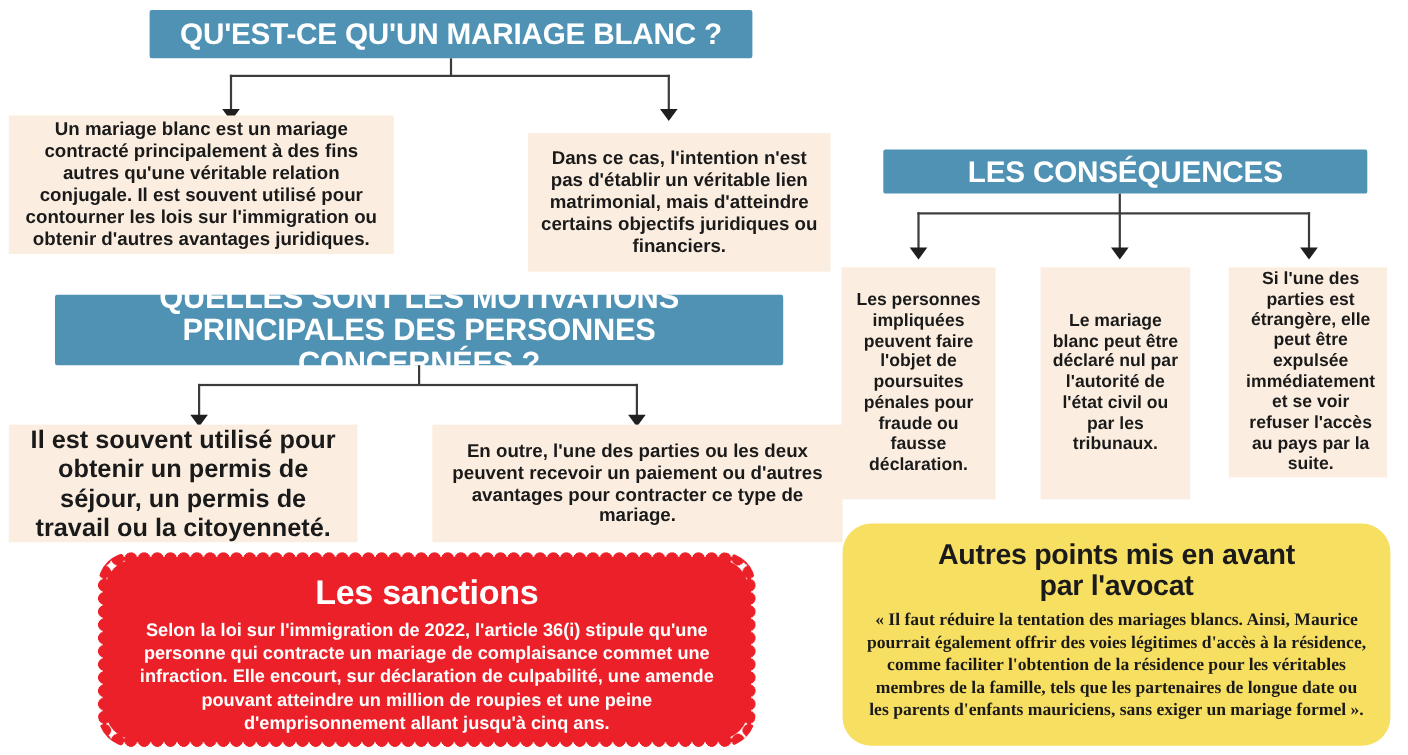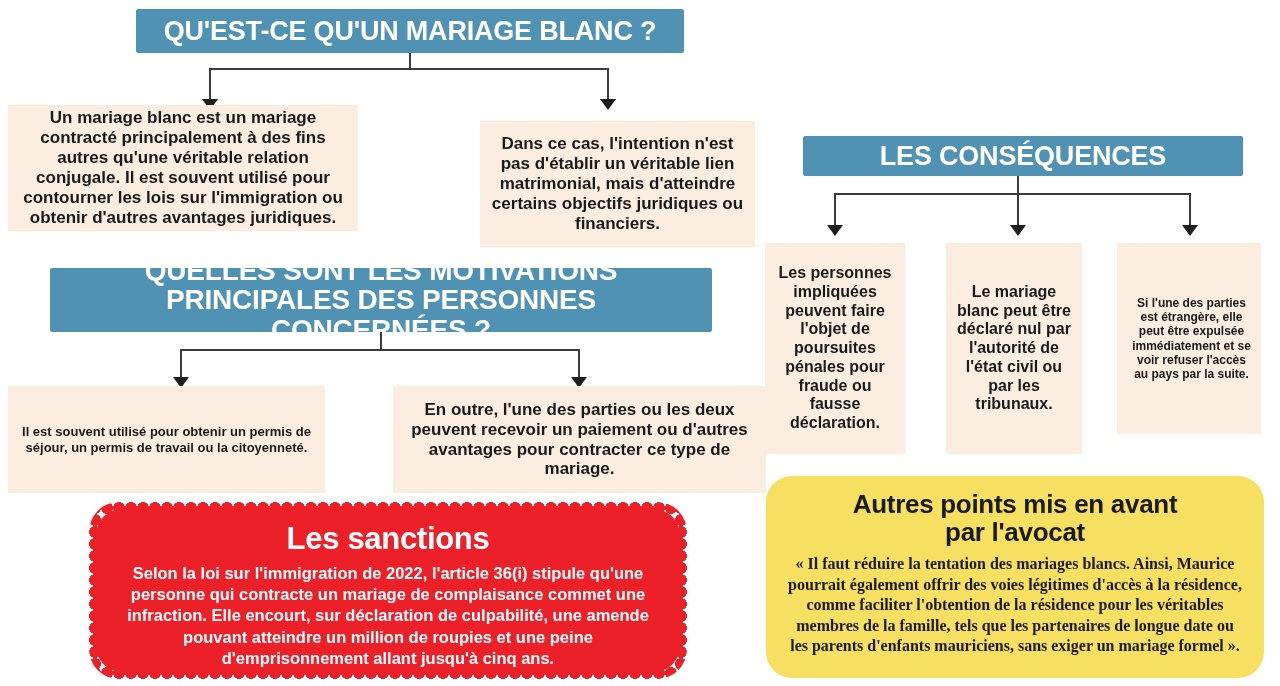--- a/index.html
+++ b/index.html
@@ -129,21 +129,21 @@
     <span>PRINCIPALES DES PERSONNES CONCERNÉES ?</span>
   </div>
 
   <div class="abs ln ln-v" style="left:380px;top:332px;width:2px;height:18px;"></div>
   <div class="abs ln ln-h" style="left:180px;top:349px;width:400px;height:2px;"></div>
   <div class="abs ln ln-v" style="left:180px;top:349px;width:2px;height:29px;"></div>
   <div class="abs ln ln-v" style="left:578px;top:349px;width:2px;height:29px;"></div>
   <div class="abs arrow" style="left:173px;top:377px;"></div>
   <div class="abs arrow" style="left:571px;top:377px;"></div>
 
-  <div class="abs cream" style="left:8px;top:386px;width:317px;height:107px;font-size:13px;">
+  <div class="abs cream" style="left:8px;top:386px;width:317px;height:107px;font-size:23px;">
     <span>Il est souvent utilisé pour obtenir un permis de séjour, un permis de travail ou la citoyenneté.</span>
   </div>
   <div class="abs cream" style="left:393px;top:386px;width:373px;height:107px;font-size:17px;">
     <span>En outre, l'une des parties ou les deux peuvent recevoir un paiement ou d'autres avantages pour contracter ce type de mariage.</span>
   </div>
 
   <div class="abs hdr" style="left:803px;top:136px;width:440px;height:40px;font-size:27px;">
     <span>LES CONSÉQUENCES</span>
   </div>
 
@@ -155,21 +155,21 @@
   <div class="abs arrow" style="left:827px;top:225px;"></div>
   <div class="abs arrow" style="left:1010px;top:225px;"></div>
   <div class="abs arrow" style="left:1182px;top:225px;"></div>
 
   <div class="abs cream" style="left:765px;top:243px;width:140px;height:211px;font-size:16px;">
     <span>Les personnes impliquées peuvent faire l'objet de poursuites pénales pour fraude ou fausse déclaration.</span>
   </div>
   <div class="abs cream" style="left:946px;top:243px;width:136px;height:211px;font-size:16px;">
     <span>Le mariage blanc peut être déclaré nul par l'autorité de l'état civil ou par les tribunaux.</span>
   </div>
-  <div class="abs cream" style="left:1117px;top:243px;width:144px;height:191px;font-size:12px;padding-left:15px;">
+  <div class="abs cream" style="left:1117px;top:243px;width:144px;height:191px;font-size:16px;padding-left:15px;">
     <span>Si l'une des parties est étrangère, elle peut être expulsée immédiatement et se voir refuser l'accès au pays par la suite.</span>
   </div>
 
   <div class="stamp" style="left:96px;top:509px;width:584px;height:163px;">
     <div class="stamp-scallop"></div>
     <div class="stamp-inner">
       <div class="stamp-title">Les sanctions</div>
       <div class="stamp-body">Selon la loi sur l'immigration de 2022, l'article 36(i) stipule qu'une personne qui contracte un mariage de complaisance commet une infraction. Elle encourt, sur déclaration de culpabilité, une amende pouvant atteindre un million de roupies et une peine d'emprisonnement allant jusqu'à cinq ans.</div>
     </div>
   </div>

